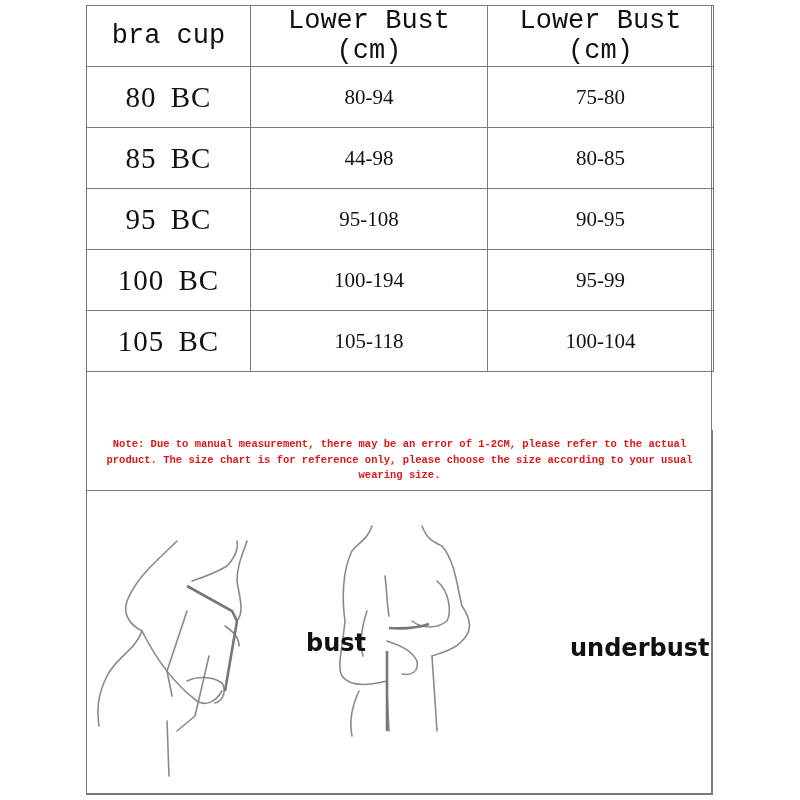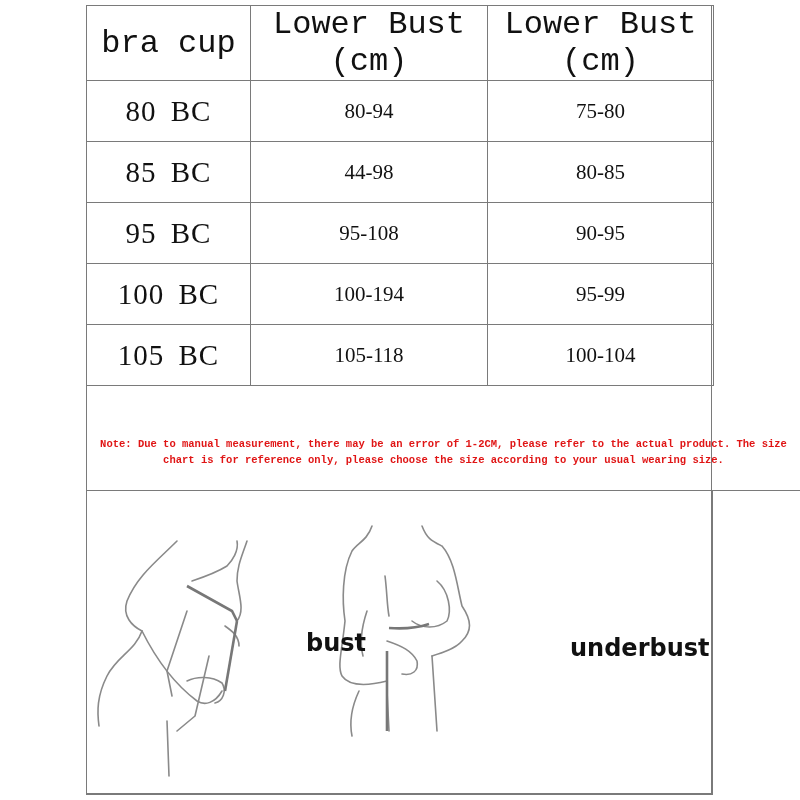--- a/index.html
+++ b/index.html
@@ -1,24 +1,24 @@
 <!DOCTYPE html>
 <html><head>
 <meta charset="utf-8">
 <style>
   html, body { margin:0; padding:0; background:#ffffff; }
   body { width:800px; height:800px; position:relative; overflow:hidden; font-family:"DejaVu Serif", serif; }
   .sheet { position:absolute; left:86px; top:5px; width:626px; height:789px; border:1.5px solid #7a7a7a; box-sizing:border-box; }
   table.size { position:absolute; left:86px; top:5px; width:627px; border-collapse:collapse; table-layout:fixed; }
   table.size td, table.size th { border:1.5px solid #7a7a7a; text-align:center; color:#111; font-weight:normal; padding:0; }
-  table.size th { height:60px; font-family:"Liberation Mono", monospace; font-size:32px; letter-spacing:0px; }
+  table.size th { height:60px; font-family:"Liberation Mono", monospace; font-size:27px; letter-spacing:0px; }
   table.size td { height:60px; font-family:"Liberation Serif", serif; }
   td.cup { font-size:29px; letter-spacing:1px; word-spacing:6px; }
   td.val { font-size:21px;margin-left:40px; }
-  .note { position:absolute; left:86px; top:430px; width:715px; height:61px; border:1.5px solid #7a7a7a; border-top:none; box-sizing:border-box; color:#e01515; font-family:"Liberation Mono", monospace; font-size:10.5px; font-weight:bold; line-height:15.5px; text-align:center; padding:7px 6px 12px 6px; }
+  .note { position:absolute; left:86px; top:430px; width:627px; height:61px; border:1.5px solid #7a7a7a; border-top:none; box-sizing:border-box; color:#e01515; font-family:"Liberation Mono", monospace; font-size:10.5px; font-weight:bold; line-height:15.5px; text-align:center; padding:7px 6px 12px 6px; }
   .illus { position:absolute; left:86px; top:490px; width:627px; height:305px; border:1.5px solid #7a7a7a; box-sizing:border-box; }
   .illus svg { position:absolute; left:0; top:0; }
   .lbl { position:absolute; font-family:"DejaVu Sans", sans-serif; color:#111; font-size:24px; font-weight:bold;margin-top:16px; }
 </style>
 </head>
 <body>
 
 <div class="sheet"></div>
 
 <table class="size">

